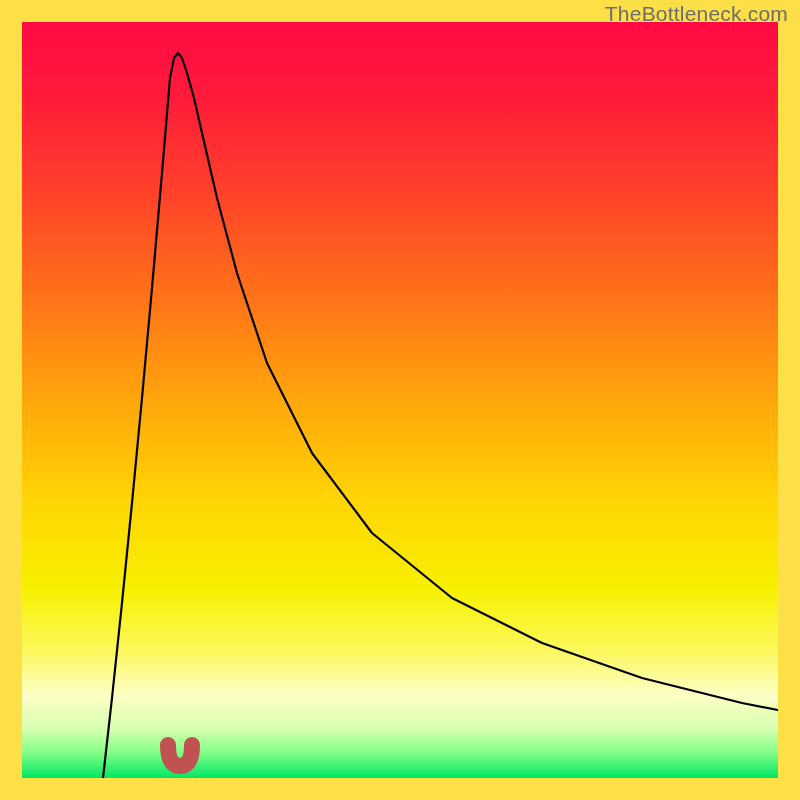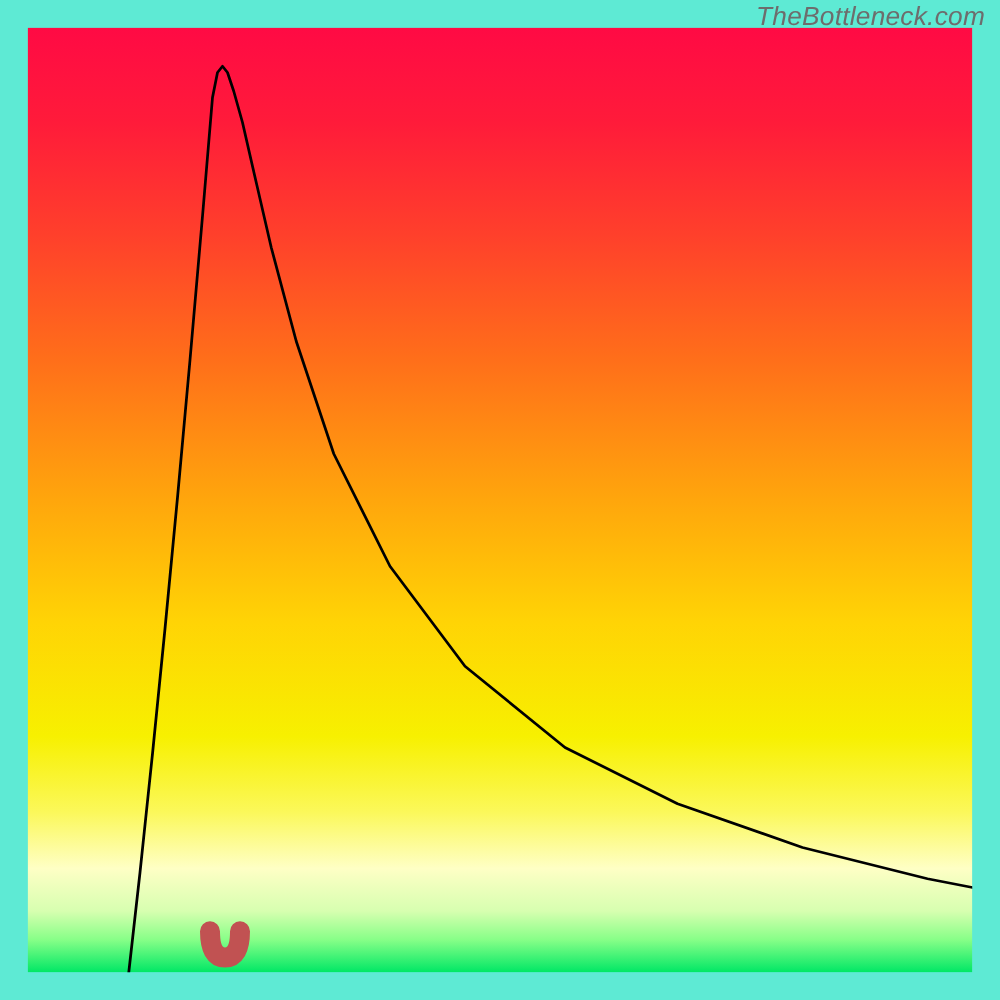--- a/index.html
+++ b/index.html
@@ -7,22 +7,21 @@
     padding: 0;
     width: 800px;
     height: 800px;
     overflow: hidden;
     background: #000;
     font-family: Arial, Helvetica, sans-serif;
   }
   .frame {
     position: absolute;
     inset: 0;
-    background: #5eead4;
-    font-style: italic;
+    background: #fde047;
   }
   .plot {
     position: absolute;
     left: 22px;
     top: 22px;
     width: 756px;
     height: 756px;
     overflow: hidden;
   }
   .gradient {

